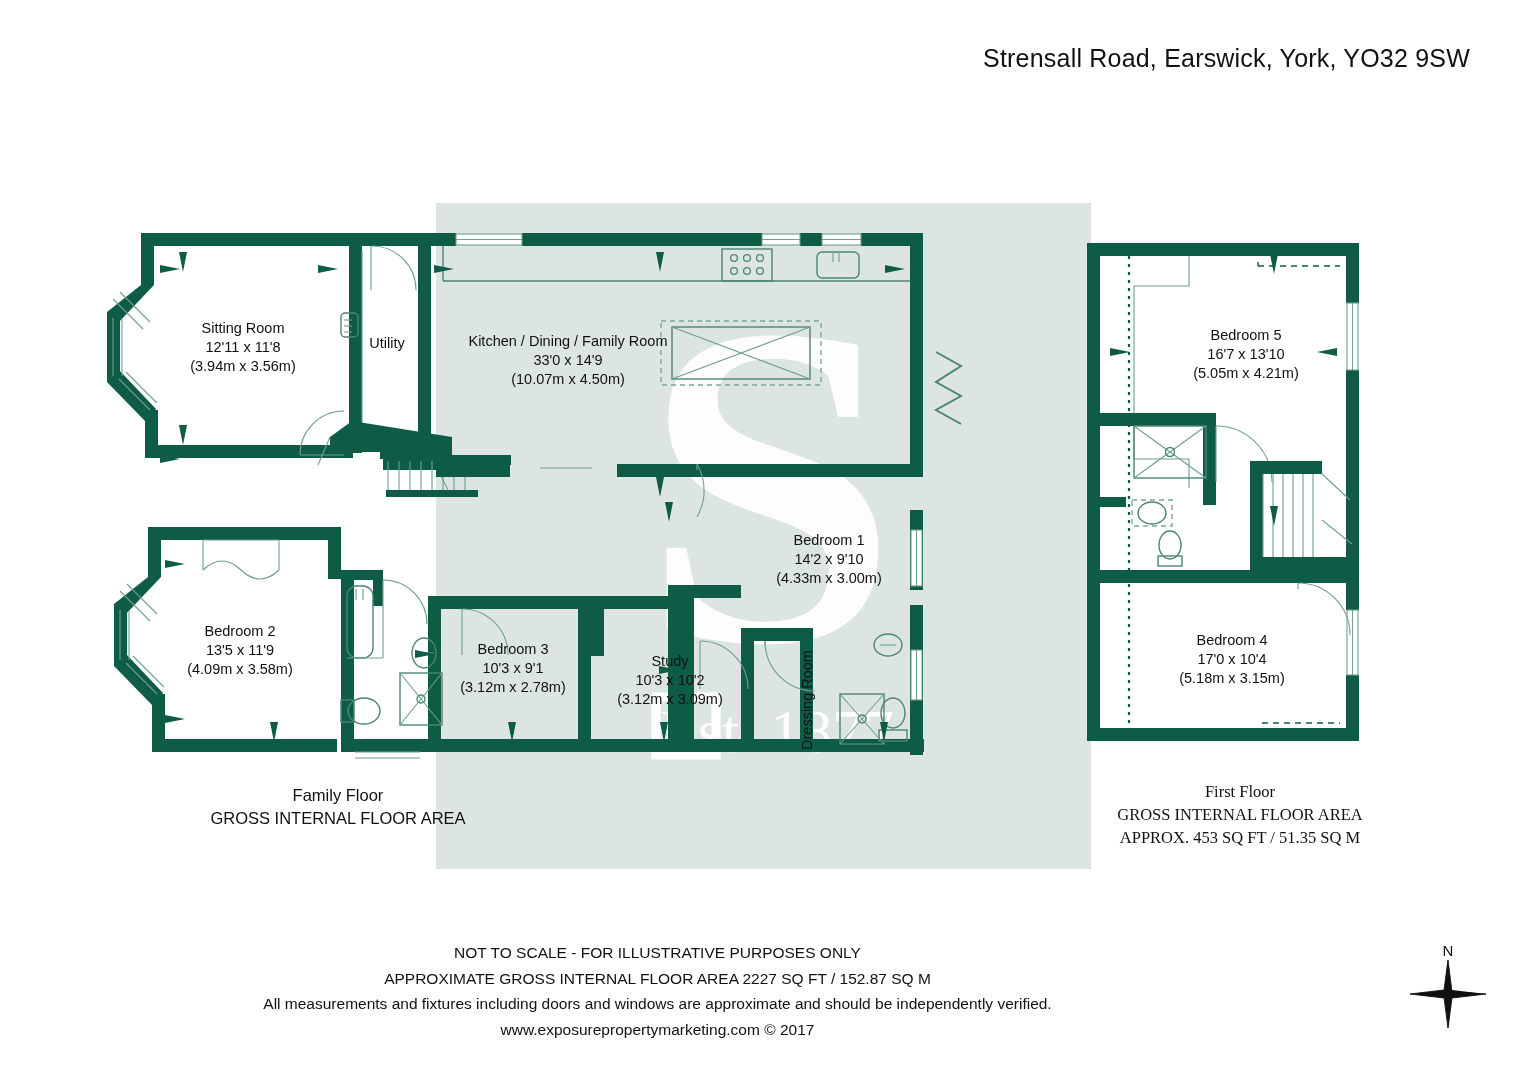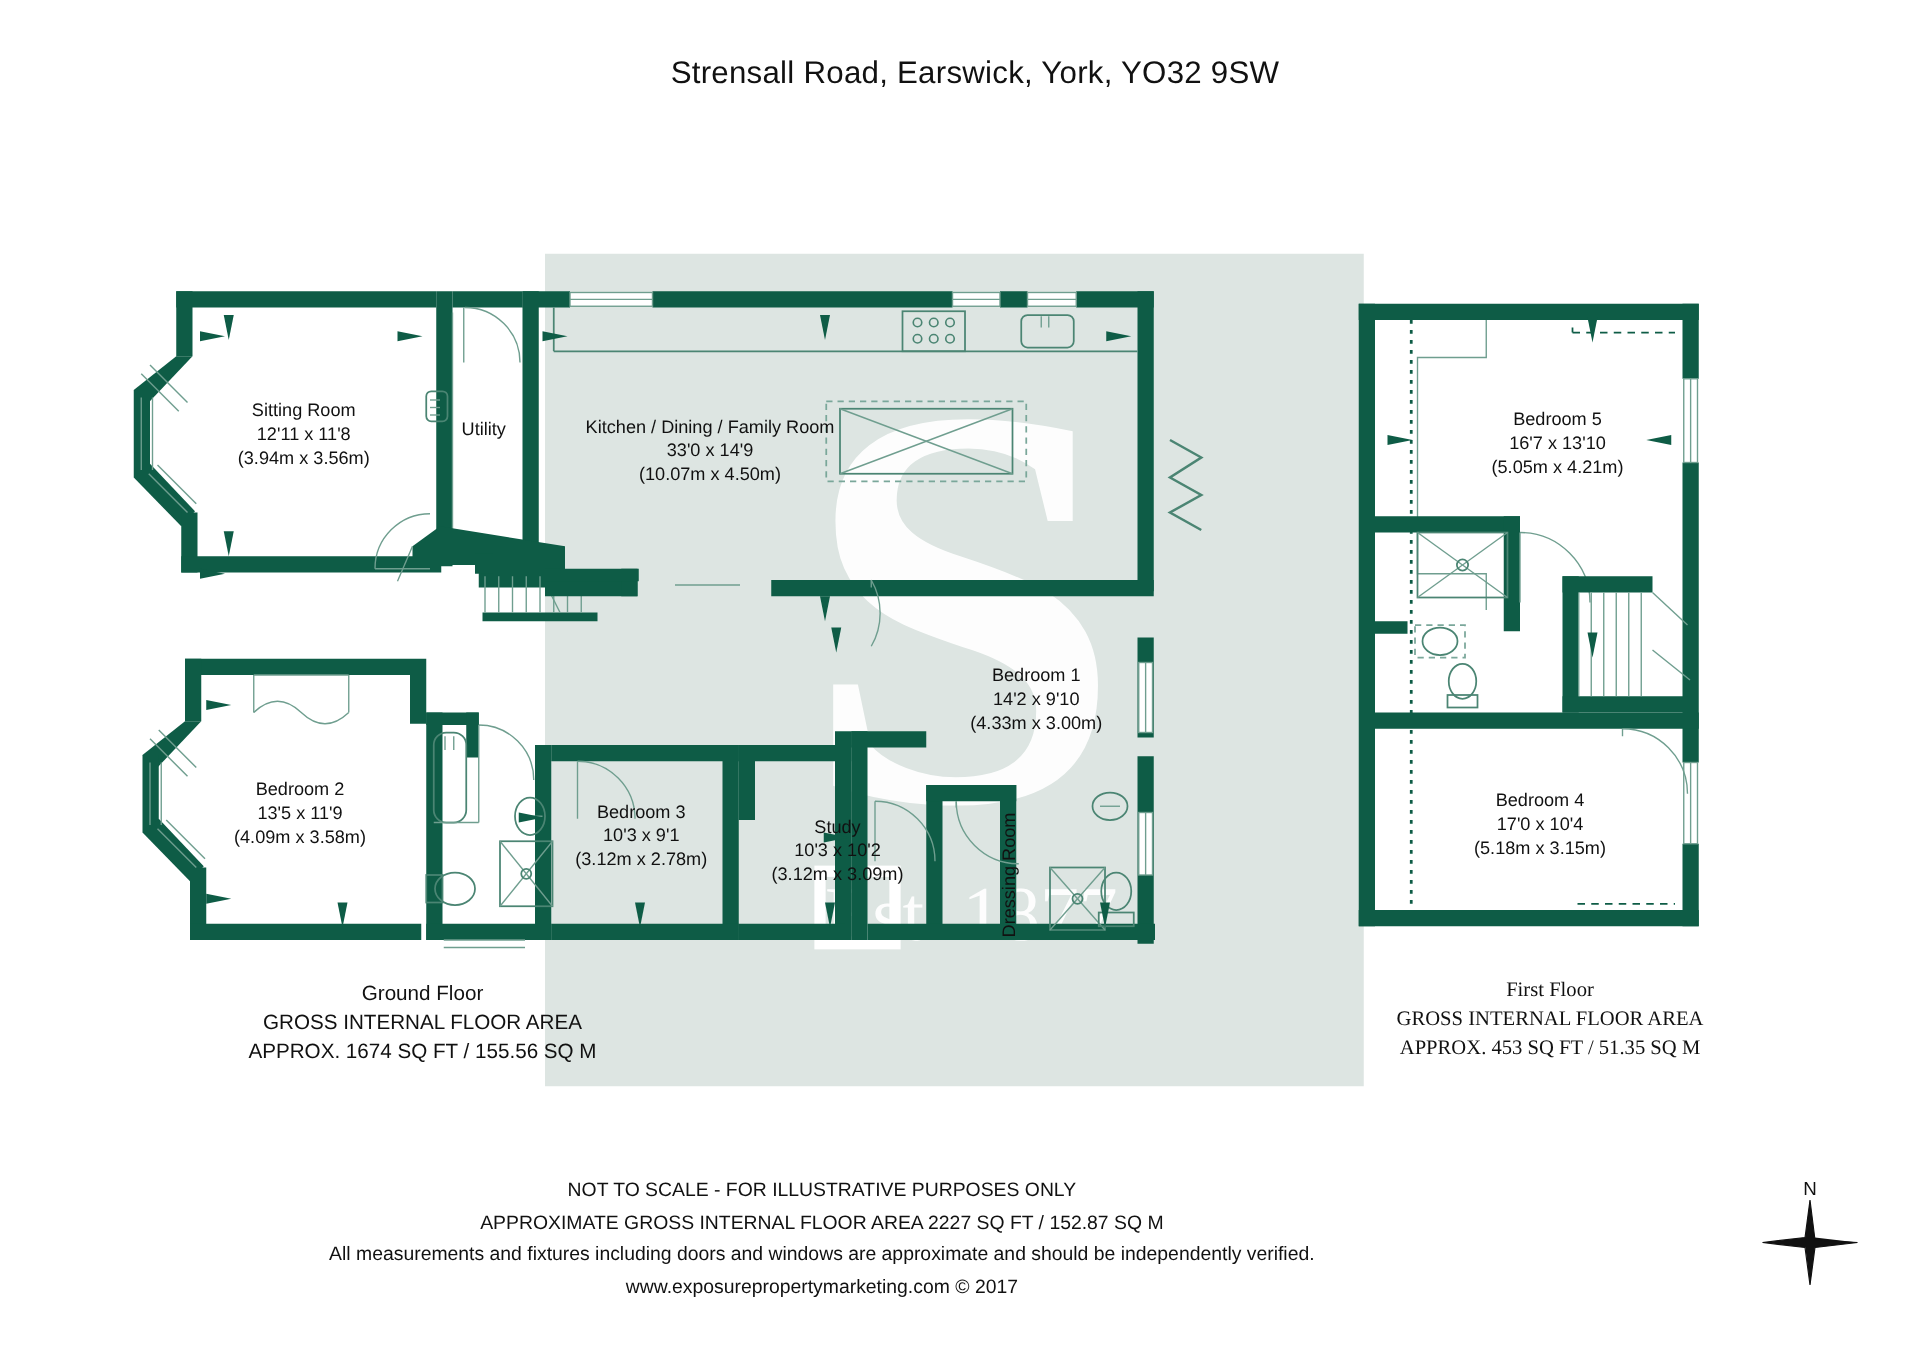--- a/index.html
+++ b/index.html
@@ -1,21 +1,21 @@
 <!DOCTYPE html>
 <html><head>
 <meta charset="utf-8">
 <style>
   html,body{margin:0;padding:0;background:#ffffff;}
   body{width:1527px;height:1080px;position:relative;overflow:hidden;
        font-family:"Liberation Sans","DejaVu Sans",sans-serif;color:#1a1a1a;}
 
   #page-title{
-    position:absolute;left:0;top:44px;width:1470px;text-align:center;
-    font-size:25px;letter-spacing:0.2px;color:#111;margin-left:45px;
+    position:absolute;left:0;top:44px;width:1470px;text-align:right;
+    font-size:25px;letter-spacing:0.2px;color:#111;
   }
 
   
   #band{position:absolute;left:436px;top:203px;width:655px;height:666px;background:#dde5e2;}
 
   #plan{position:absolute;left:0;top:0;width:1527px;height:1080px;}
 
   .floor-caption{position:absolute;text-align:center;font-size:16.5px;line-height:23px;color:#111;}
   #ground-caption{left:88px;top:784px;width:500px;}
   #first-caption{left:1090px;top:780px;width:300px;font-family:Liberation Serif, serif;}
@@ -410,23 +410,22 @@
     <text class="lbl" x="1246" y="359">16'7 x 13'10</text>
     <text class="lbl" x="1246" y="378">(5.05m x 4.21m)</text>
 
     <text class="lbl" x="1232" y="645">Bedroom 4</text>
     <text class="lbl" x="1232" y="664">17'0 x 10'4</text>
     <text class="lbl" x="1232" y="683">(5.18m x 3.15m)</text>
   </g>
 </svg>
 
 <div class="floor-caption" id="ground-caption">
-  <div>Ground Floor</div>
+  <div>Family Floor</div>
   <div>GROSS INTERNAL FLOOR AREA</div>
-  <div>APPROX. 1674 SQ FT / 155.56 SQ M</div>
 </div>
 
 <div class="floor-caption" id="first-caption">
   <div>First Floor</div>
   <div>GROSS INTERNAL FLOOR AREA</div>
   <div>APPROX. 453 SQ FT / 51.35 SQ M</div>
 </div>
 
 <div id="footer">
   <span class="ln">NOT TO SCALE - FOR ILLUSTRATIVE PURPOSES ONLY</span>

